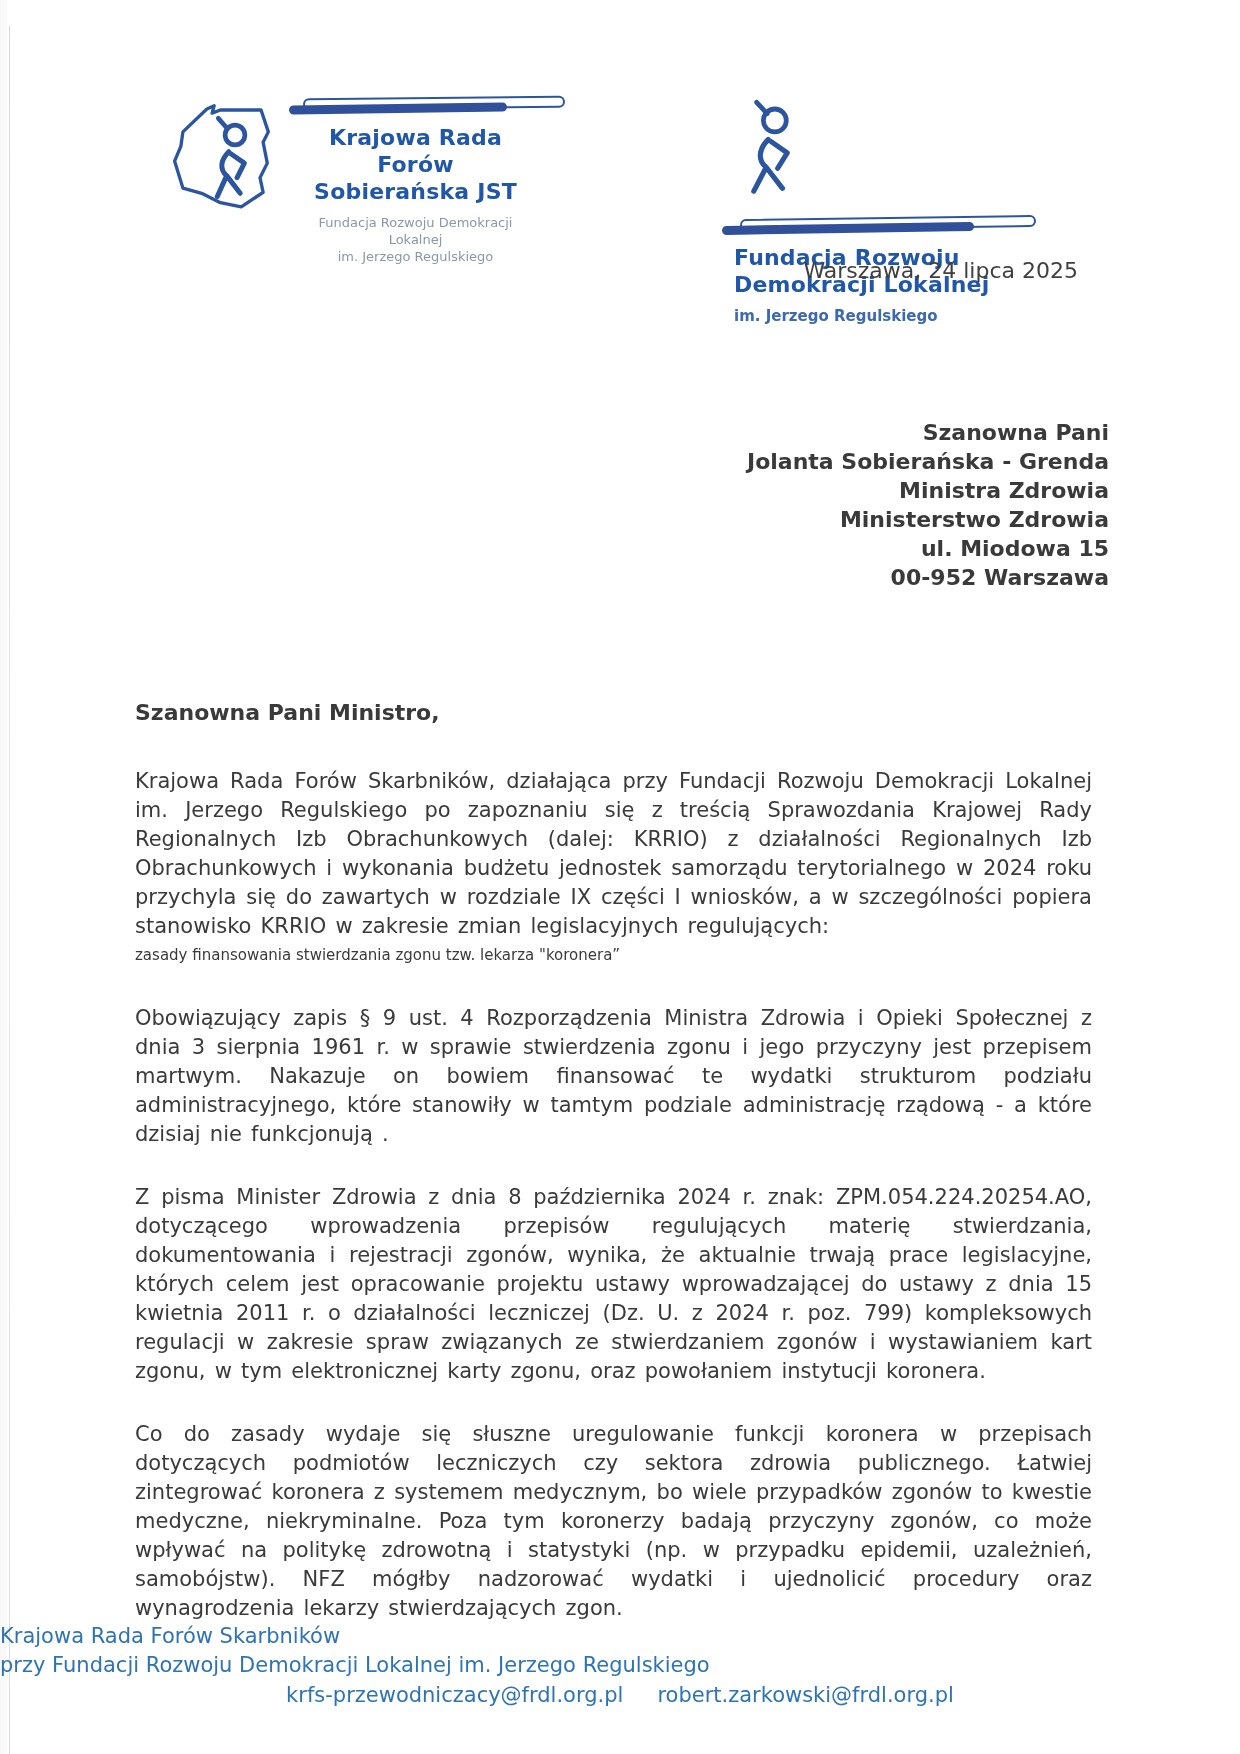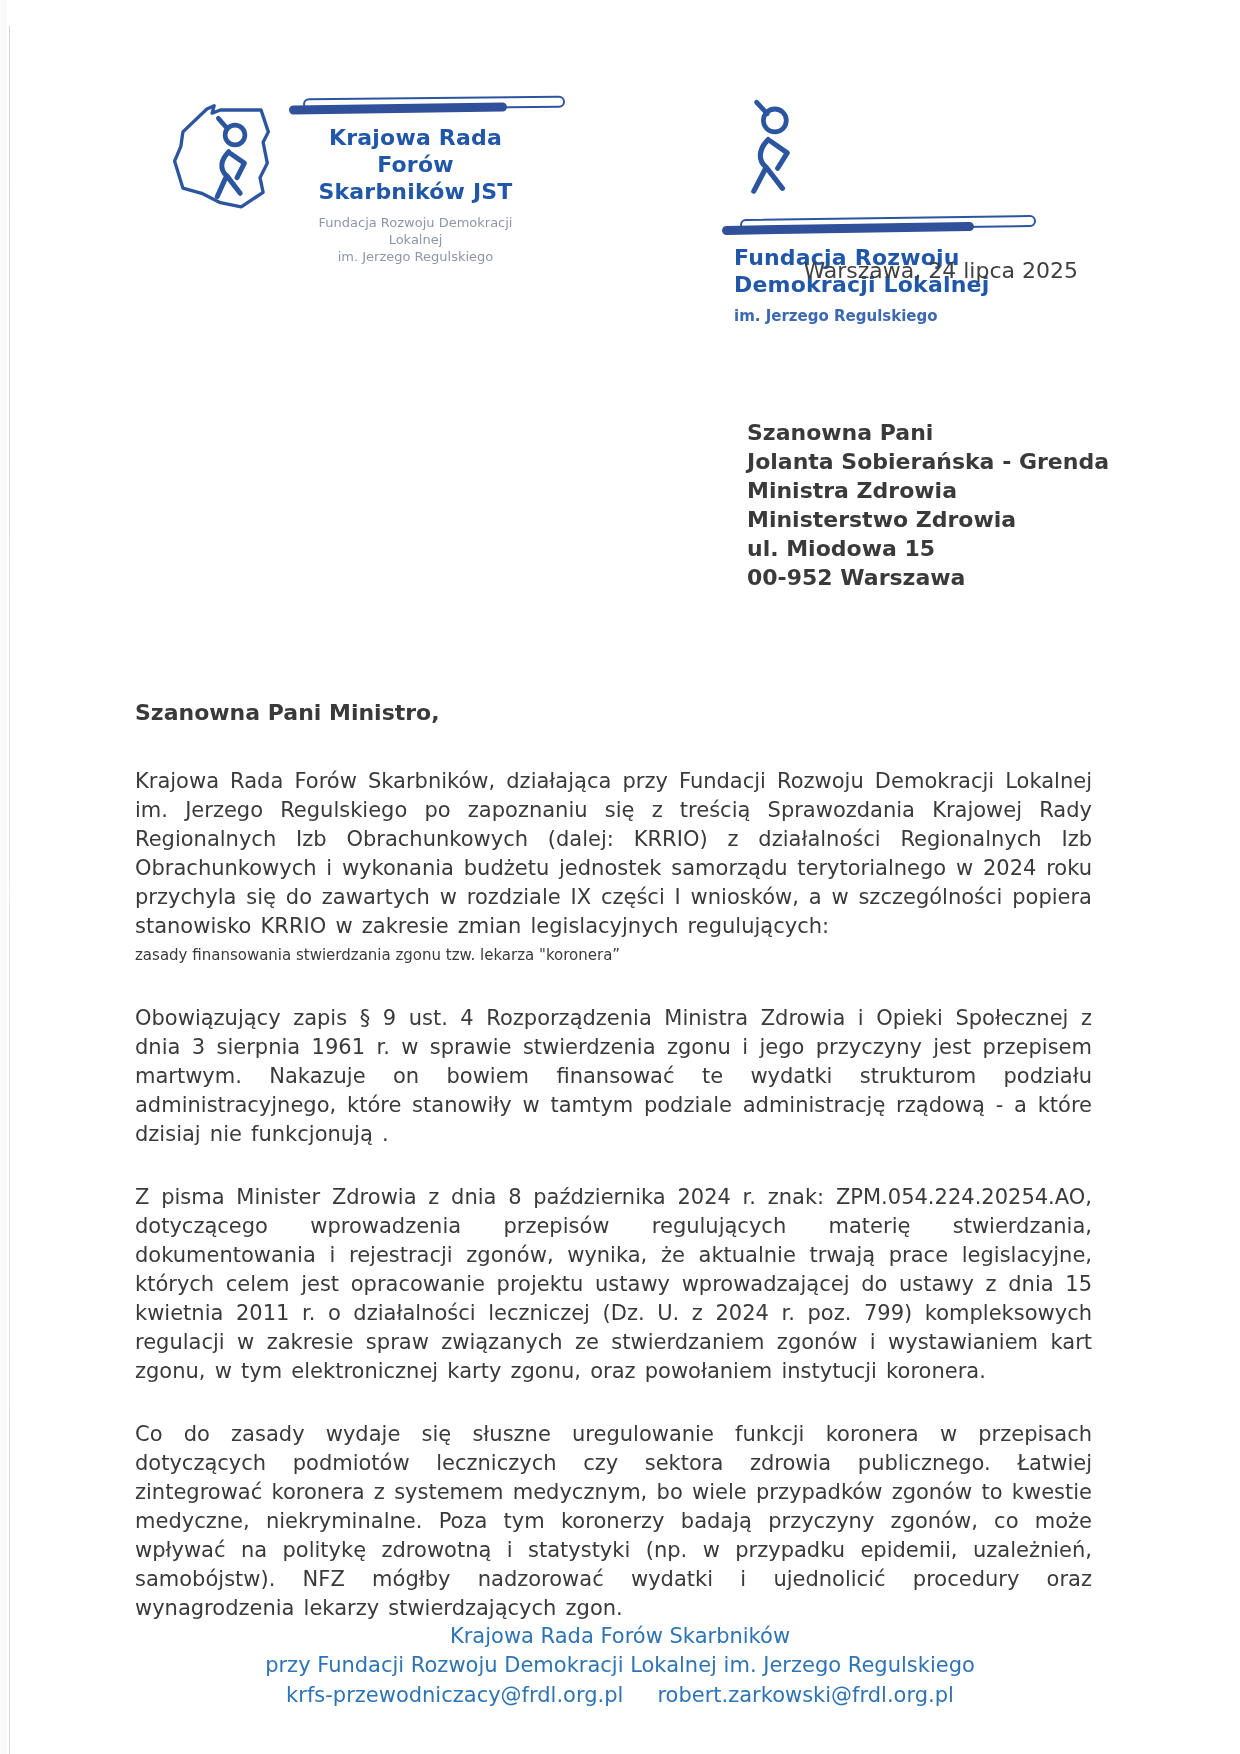--- a/index.html
+++ b/index.html
@@ -50,39 +50,40 @@
 
   
   .date-line {
     position: absolute; top: 258px; right: 162px;
     font-size: 22px; color: #3f3f3f;
   }
   .recipient {
     position: absolute; left: 747px; top: 418px;
     font-size: 22px; font-weight: bold; line-height: 29px; color: #3a3a3a;
     white-space: nowrap;
+    text-align: right;
   }
   .recipient div { display: block; }
 
   
   .content {
     position: absolute; left: 135px; top: 700px; width: 957px;
   }
   .salutation { font-weight: bold; font-size: 22px; margin: 0 0 42px 0; }
   .para {
     font-size: 21px; line-height: 29px; text-align: justify;
     word-spacing: 2.5px; margin: 0 0 34px 0;
   }
   .para.no-gap { margin-bottom: 0; margin-top: 28px; }
   .bold-line { font-weight: normal; font-size: 15px; line-height: 29px; margin: 0 0 34px 0; }
 
   
   .footer {
     position: absolute; left: 0; top: 1622px; width: 1240px;
-    text-align: center; color: #2e74b5; font-size: 21px; line-height: 29px;
+    color: #2e74b5; font-size: 21px; line-height: 29px;
   }
   .footer .emails {
     display: flex; justify-content: center; gap: 34px; margin-top: 1px;
   }
 </style>
 </head>
 <body>
 
 <div class="page">
   <div class="scan-edge-band"></div>
@@ -97,21 +98,21 @@
         <path d="M 66 53 C 58 61 57 70 64 76 L 55 96 M 64 76 L 77 93 M 68 55 L 81 64 L 74 78" stroke="#2c55a0" stroke-width="4.8" stroke-linecap="round" stroke-linejoin="round"></path>
       </svg>
     </div>
     <div class="text-col">
       <div class="bars">
         <div class="bar-outline"></div>
         <div class="bar-solid"></div>
       </div>
       <div class="logo-title">
         <div>Krajowa Rada Forów</div>
-        <div>Skarbników JST</div>
+        <div>Sobierańska JST</div>
       </div>
       <div class="logo-sub-left">
         <div>Fundacja Rozwoju Demokracji Lokalnej</div>
         <div>im. Jerzego Regulskiego</div>
       </div>
     </div>
   </div>
 
   <div class="logo logo-right">
     <div class="figure">

